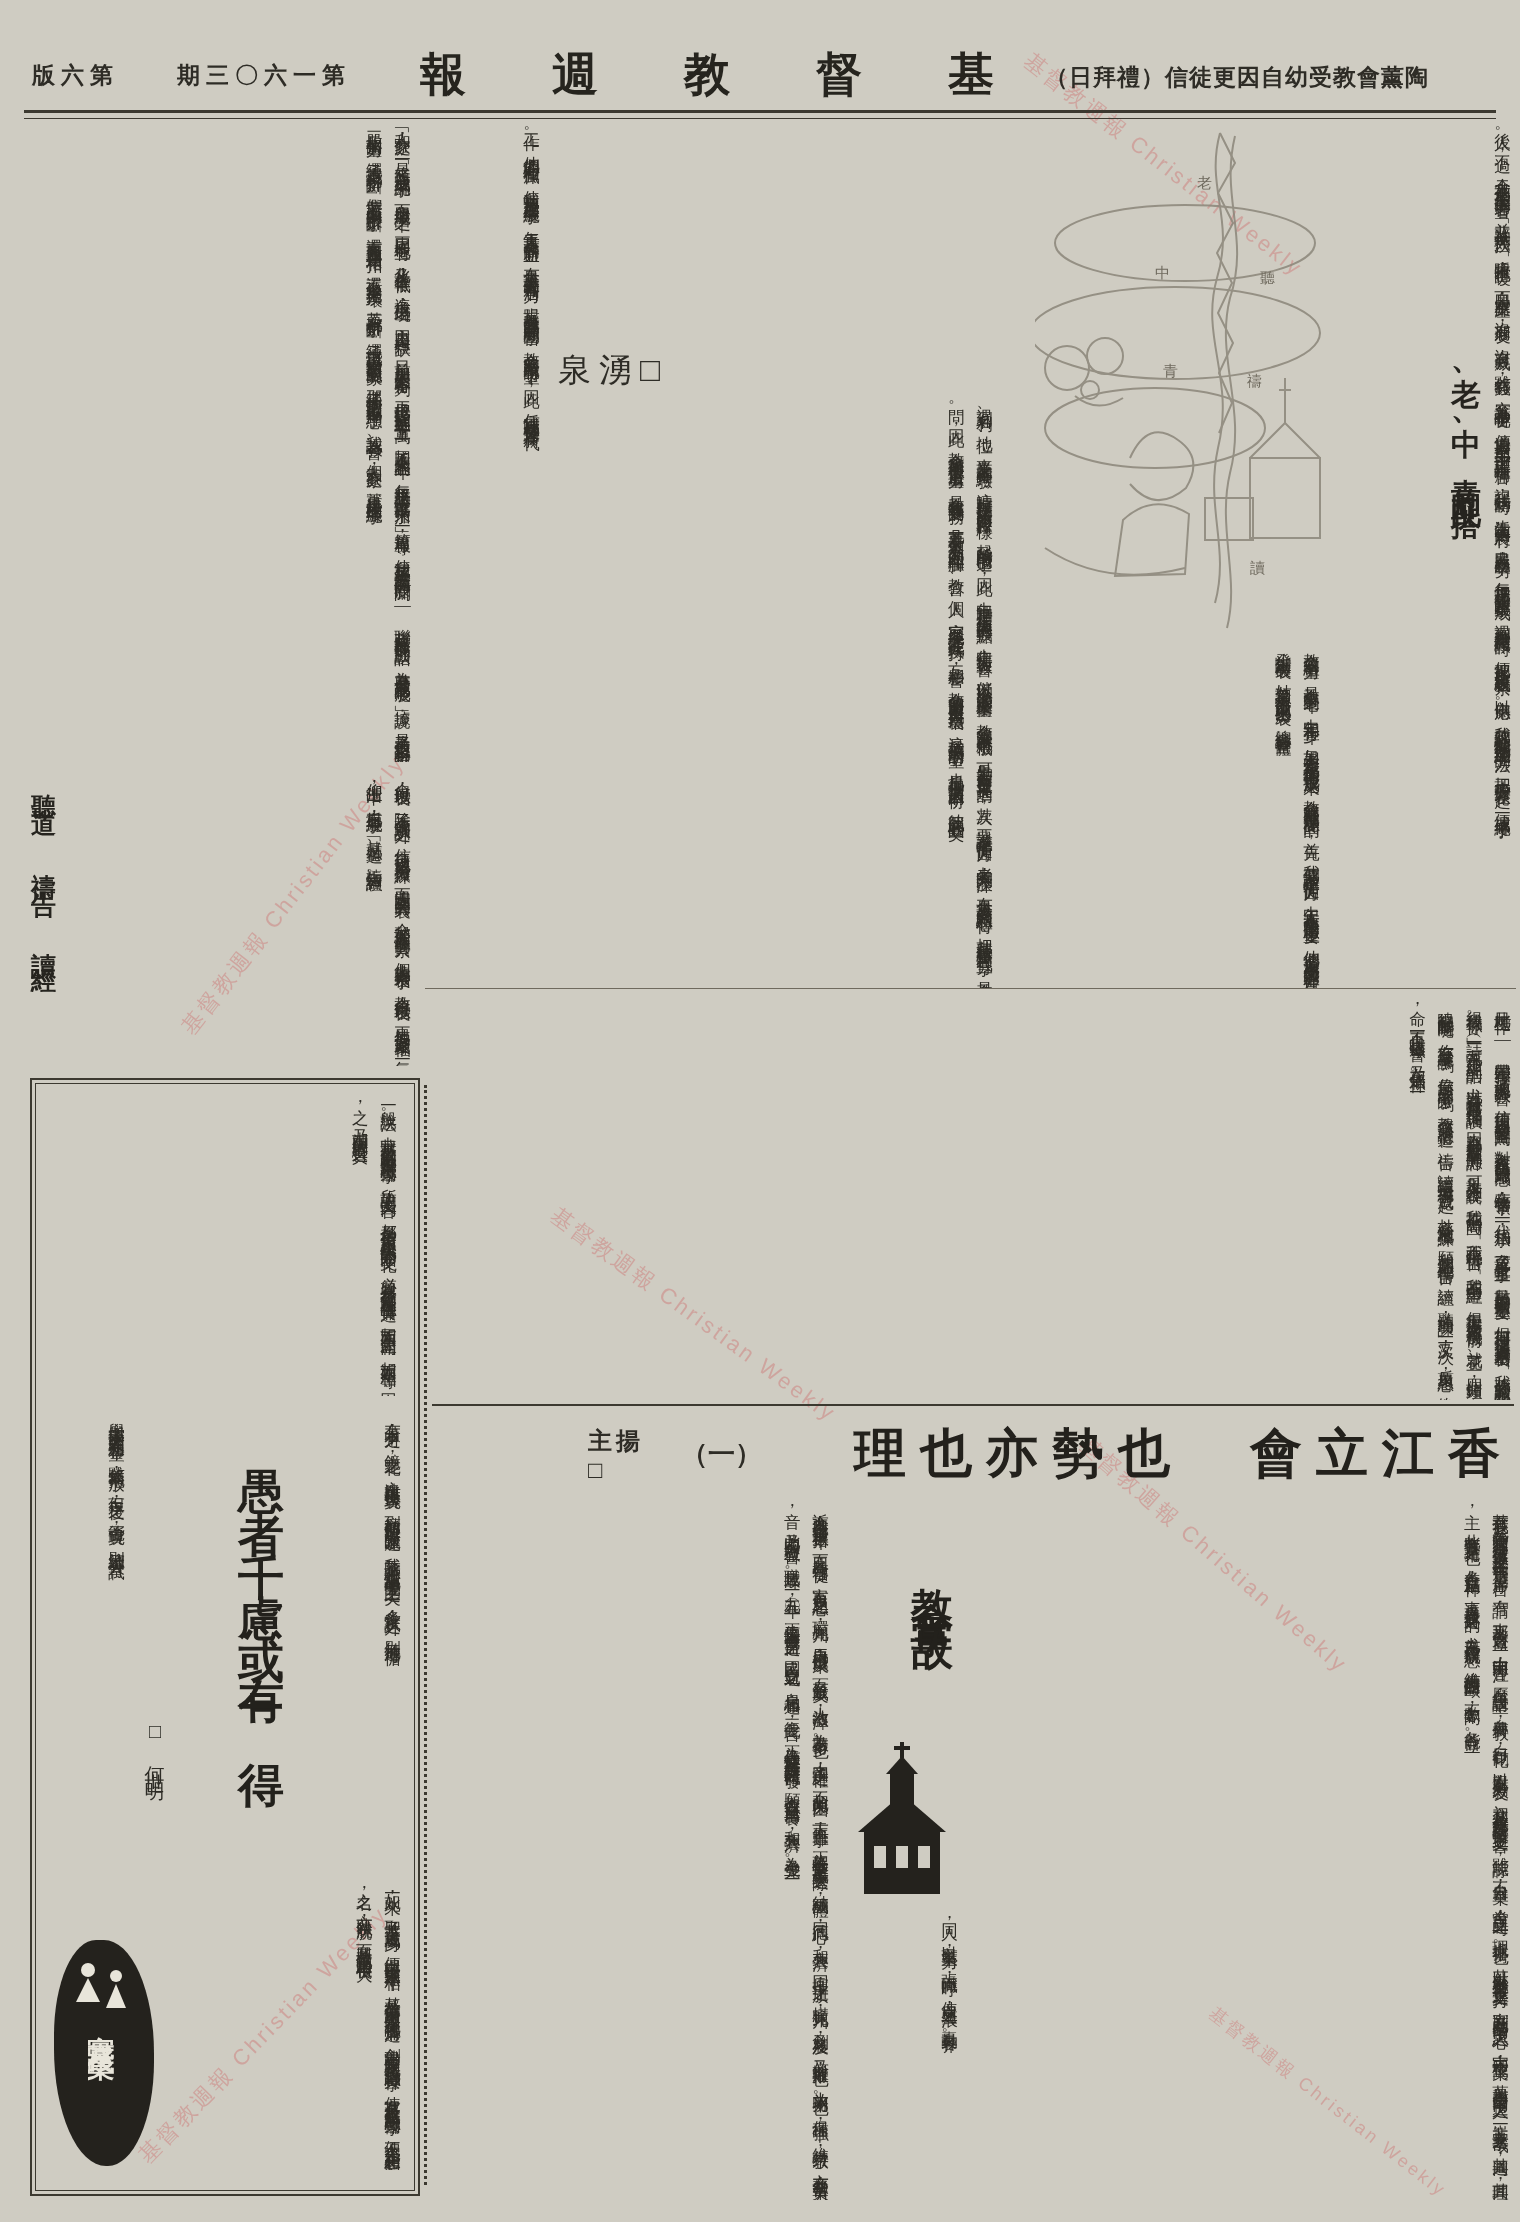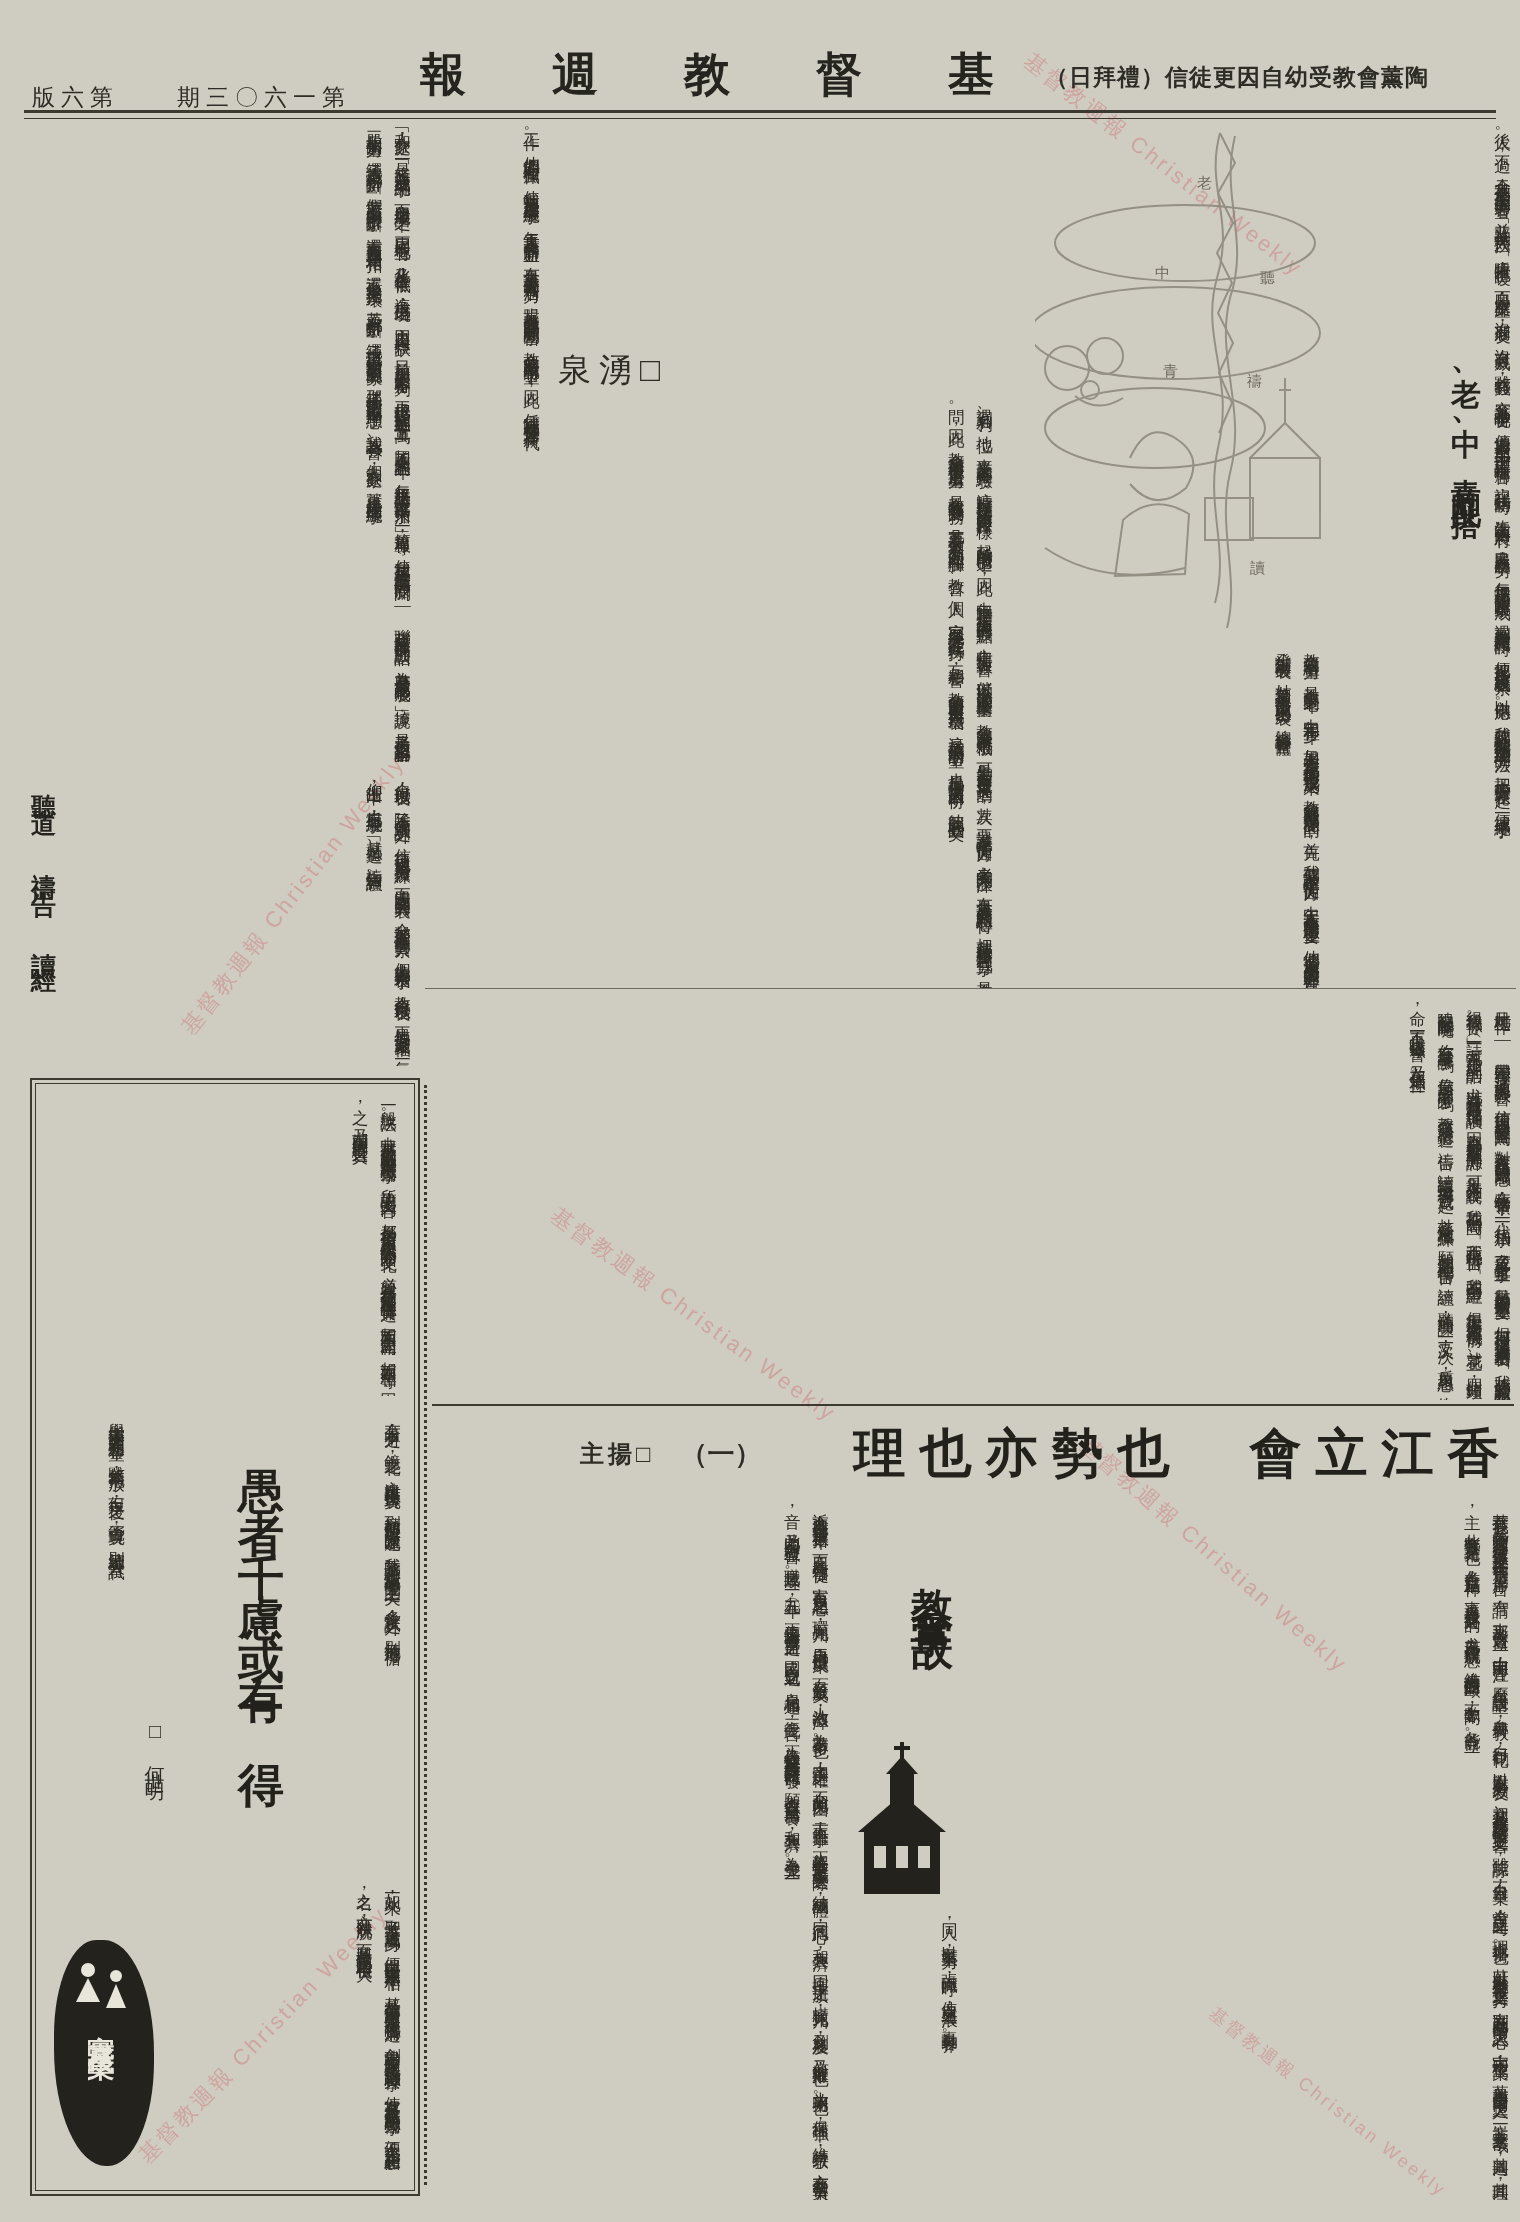--- a/index.html
+++ b/index.html
@@ -27,21 +27,21 @@
 <div class="page">
 
   <div class="abs wm" style="left:990px;top:150px;transform:rotate(38deg);">基督教週報 Christian Weekly</div>
   <div class="abs wm" style="left:120px;top:880px;transform:rotate(-52deg);">基督教週報 Christian Weekly</div>
   <div class="abs wm" style="left:520px;top:1300px;transform:rotate(36deg);">基督教週報 Christian Weekly</div>
   <div class="abs wm" style="left:1040px;top:1540px;transform:rotate(41deg);">基督教週報 Christian Weekly</div>
   <div class="abs wm" style="left:90px;top:2020px;transform:rotate(-46deg);">基督教週報 Christian Weekly</div>
   <div class="abs wm" style="left:1180px;top:2090px;transform:rotate(38deg);font-size:18px;">基督教週報 Christian Weekly</div>
 
   <div class="abs" style="left:0;top:30px;width:1520px;height:80px;">
-    <div class="abs" style="left:32px;top:30px;font-size:23px;font-weight:normal;letter-spacing:6px;margin-top:22px;">版六第　　期三〇六一第</div>
+    <div class="abs" style="left:32px;top:30px;font-size:23px;font-weight:bold;letter-spacing:6px;">版六第　　期三〇六一第</div>
     <div class="abs" style="left:420px;top:14px;width:680px;font-size:46px;font-weight:bold;letter-spacing:20px;color:#26241e;">報　週　教　督　基</div>
     <div class="abs" style="left:1045px;top:32px;font-size:23px;font-weight:bold;letter-spacing:1px;">（日拜禮）信徒更因自幼受教會薰陶</div>
   </div>
   <div class="abs" style="left:24px;top:110px;width:1472px;height:5px;border-top:3px solid #3c3930;border-bottom:1px solid #3c3930;"></div>
 
   <div class="abs" style="left:0;top:116px;width:1520px;height:1290px;">
 
     <svg class="abs" style="left:1035px;top:12px;" width="305" height="515" viewBox="0 0 305 515">
       <g fill="none" stroke="#8b867a" stroke-width="2" opacity="0.85">
         <ellipse cx="150" cy="115" rx="130" ry="38"></ellipse>
@@ -114,21 +114,21 @@
       </svg>
     </div>
   </div>
 
   <div class="abs dotted-v" style="left:424px;top:1085px;height:1100px;width:0;"></div>
 
   <div class="abs" style="left:430px;top:1404px;width:1086px;height:810px;">
     <div class="abs" style="left:2px;top:0;width:1082px;border-top:2px solid #3c3930;"></div>
 
     <div class="abs" style="left:150px;top:14px;width:934px;height:72px;display:flex;align-items:center;">
-      <span style="font-size:24px;font-weight:bold;letter-spacing:4px;">主揚□</span>
+      <span style="font-size:24px;font-weight:bold;letter-spacing:4px;margin-left:8px;">主揚□</span>
       <span style="font-size:27px;font-weight:bold;margin-left:26px;">（一）</span>
       <span style="font-size:52px;font-weight:bold;letter-spacing:14px;margin-left:92px;white-space:nowrap;color:#23211c;">理也亦勢也　會立江香</span>
     </div>
 
     <div class="abs vtext" style="left:536px;top:96px;width:548px;height:700px;">黃有我於一九一三年為中國基督徒會徽信錄（辛亥壬子會刊）寫了一篇序言，有謂：支那教會之自立，由申江而香江，歷年自設講堂，自養傳教，自行勸化，以親友引薦教友，初立基督教先行建設傳教自主之支會。雖能諒，不自暴棄，今當自立之時，理也亦勢也。若以外來賽會傳教士之支持，實則此乃全國同道之人心；宇內千枝萬葉，藉衆力合全國同道之人，豈非一家之事哉。其道同，其理同，純一敬主，此教會造基之一元也。各奮自立精神，直達自立教會之目的，尤為日夜禱祝欣慰。維傳教由亞而歐，不數年間，各能自立。</div>
 
     <div class="abs vtext" style="left:420px;top:150px;width:108px;height:190px;font-size:42px;font-weight:bold;letter-spacing:14px;line-height:1.25;color:#23211c;">教會掌故</div>
     <svg class="abs" style="left:420px;top:338px;" width="104" height="158" viewBox="0 0 104 158">
       <g fill="#24221d">
         <rect x="14" y="88" width="76" height="64"></rect>

